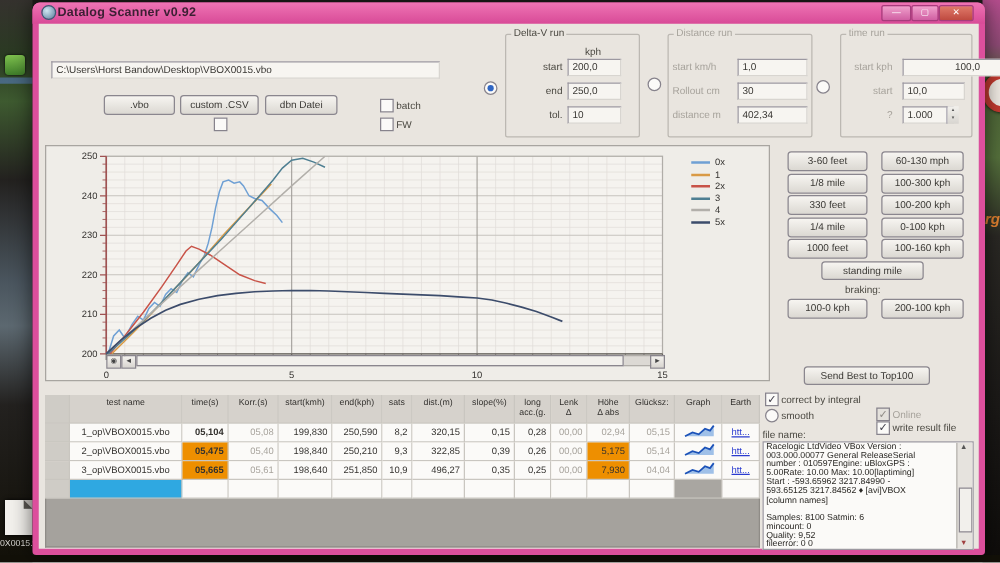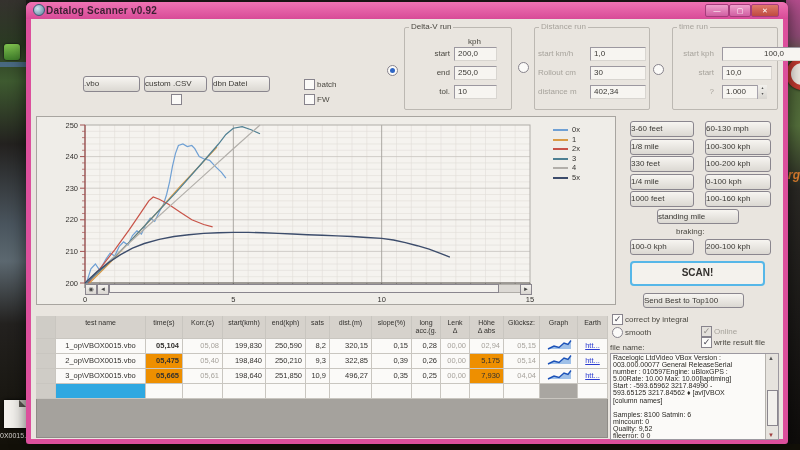--- a/index.html
+++ b/index.html
@@ -25,21 +25,21 @@
   .apptitle{left:46px;top:5px;font-size:10px;color:#3c1f33;font-weight:bold;letter-spacing:.2px;}
   .appicon{left:33px;top:4px;width:10px;height:10px;border-radius:50%;background:radial-gradient(circle at 35% 35%,#cfe6f2,#5a7e9a);border:1px solid #3c5a74;}
   .wbtn{top:4px;height:11px;border:1px solid #a63c7c;border-radius:2px;font-size:7px;line-height:11px;text-align:center;color:#fff;}
   .wbtn.min{left:705px;width:22px;background:linear-gradient(#f0a0cc,#d05fa2);}
   .wbtn.max{left:729px;width:20px;background:linear-gradient(#f0a0cc,#d05fa2);}
   .wbtn.close{left:751px;width:26px;background:linear-gradient(#e07a6a,#bf4a40);}
   
   .tbox{background:#f7f5f1;border:1px solid #9c98a0;border-right-color:#d8d5d0;border-bottom-color:#d8d5d0;
         font-size:8px;line-height:12px;padding:0 3px;color:#3a3834;overflow:hidden;white-space:nowrap;}
   .btn{background:linear-gradient(#f7f5f1,#dbd8d2);border:1px solid #8a868e;border-radius:3px;
-       font-size:8px;text-align:left;color:#3a3834;overflow:hidden;}
+       font-size:8px;text-align:center;color:#3a3834;overflow:hidden;}
   .cb{width:9px;height:9px;background:#fbfaf8;border:1px solid #87838c;font-size:9px;line-height:8px;text-align:center;color:#44424e;}
   .cb.dis{background:#e4e1dc;color:#918d88;}
   .radio{width:9px;height:9px;border-radius:50%;background:#fbfaf8;border:1px solid #87838c;}
   .radio .dot{position:absolute;left:2px;top:2px;width:5px;height:5px;border-radius:50%;background:#2f66c4;}
   .grp{border:1px solid #bcb8b2;border-radius:2px;}
   .grp-title{font-size:8px;background:#e9e5df;padding:0 2px;}
   .lbl{font-size:8px;color:#4a4841;}
   .dim{color:#a7a39c !important;}
   .spin{width:9px;border-left:1px solid #a8a4ae;font-size:4px;line-height:6px;text-align:center;color:#555;background:linear-gradient(#f2f0ec,#d8d5d0);}
   
@@ -92,20 +92,21 @@
   <div class="abs doc-label">0X0015.v</div>
 
   <div class="abs winframe"></div>
   <div class="abs titlebar"></div>
   <div class="abs appicon"></div>
   <div class="abs apptitle">Datalog Scanner v0.92</div>
   <div class="abs wbtn min">—</div>
   <div class="abs wbtn max">▢</div>
   <div class="abs wbtn close">✕</div>
 
+  <div class="abs tbox" style="left:41px;top:49px;width:303px;height:12px;">C:\Users\Horst Bandow\Desktop\VBOX0015.vbo</div>
   <div class="abs radio" style="left:387px;top:65px;">
       <div class="dot"></div>
     </div>
   <div class="abs btn" style="left:83px;top:76px;width:55px;height:14px;line-height:14px;">.vbo</div>
   <div class="abs btn" style="left:144px;top:76px;width:61px;height:14px;line-height:14px;">custom .CSV</div>
   <div class="abs btn" style="left:212px;top:76px;width:56px;height:14px;line-height:14px;">dbn Datei</div>
   <div class="abs cb" style="left:304px;top:79px;"></div>
   <div class="abs lbl" style="left:317px;top:80px;">batch</div>
   <div class="abs cb" style="left:171px;top:94px;"></div>
   <div class="abs cb" style="left:304px;top:94px;"></div>
@@ -302,21 +303,20 @@
       <div class="abs btn" style="left: 705px; top: 121px; width: 64px; height: 14px; line-height: 14px;">60-130 mph</div>
       <div class="abs btn" style="left: 705px; top: 139px; width: 64px; height: 14px; line-height: 14px;">100-300 kph</div>
       <div class="abs btn" style="left: 705px; top: 156px; width: 64px; height: 14px; line-height: 14px;">100-200 kph</div>
       <div class="abs btn" style="left: 705px; top: 174px; width: 64px; height: 14px; line-height: 14px;">0-100 kph</div>
       <div class="abs btn" style="left: 705px; top: 191px; width: 64px; height: 14px; line-height: 14px;">100-160 kph</div>
       <div class="abs btn" style="left: 657px; top: 209px; width: 80px; height: 13px; line-height: 13px;">standing mile</div>
       <div class="abs btn" style="left: 630px; top: 239px; width: 62px; height: 14px; line-height: 14px;">100-0 kph</div>
       <div class="abs btn" style="left: 705px; top: 239px; width: 64px; height: 14px; line-height: 14px;">200-100 kph</div>
     </div>
   <div class="abs lbl" style="left:676px;top:227px;">braking:</div>
-  <div class="abs scanbtn">SCAN!</div>
   <div class="abs btn" style="left:643px;top:293px;width:99px;height:13px;line-height:13px;">Send Best to Top100</div>
 
   <div class="abs cb" style="left:612px;top:314px;">✓</div>
   <div class="abs lbl" style="left:625px;top:315px;">correct by integral</div>
   <div class="abs radio" style="left:612px;top:327px;"></div>
   <div class="abs lbl" style="left:625px;top:328px;">smooth</div>
   <div class="abs cb dis" style="left:701px;top:326px;">✓</div>
   <div class="abs lbl dim" style="left:714px;top:327px;text-align:right;">Online</div>
   <div class="abs cb" style="left:701px;top:337px;">✓</div>
   <div class="abs lbl" style="left:714px;top:338px;">write result file</div>

